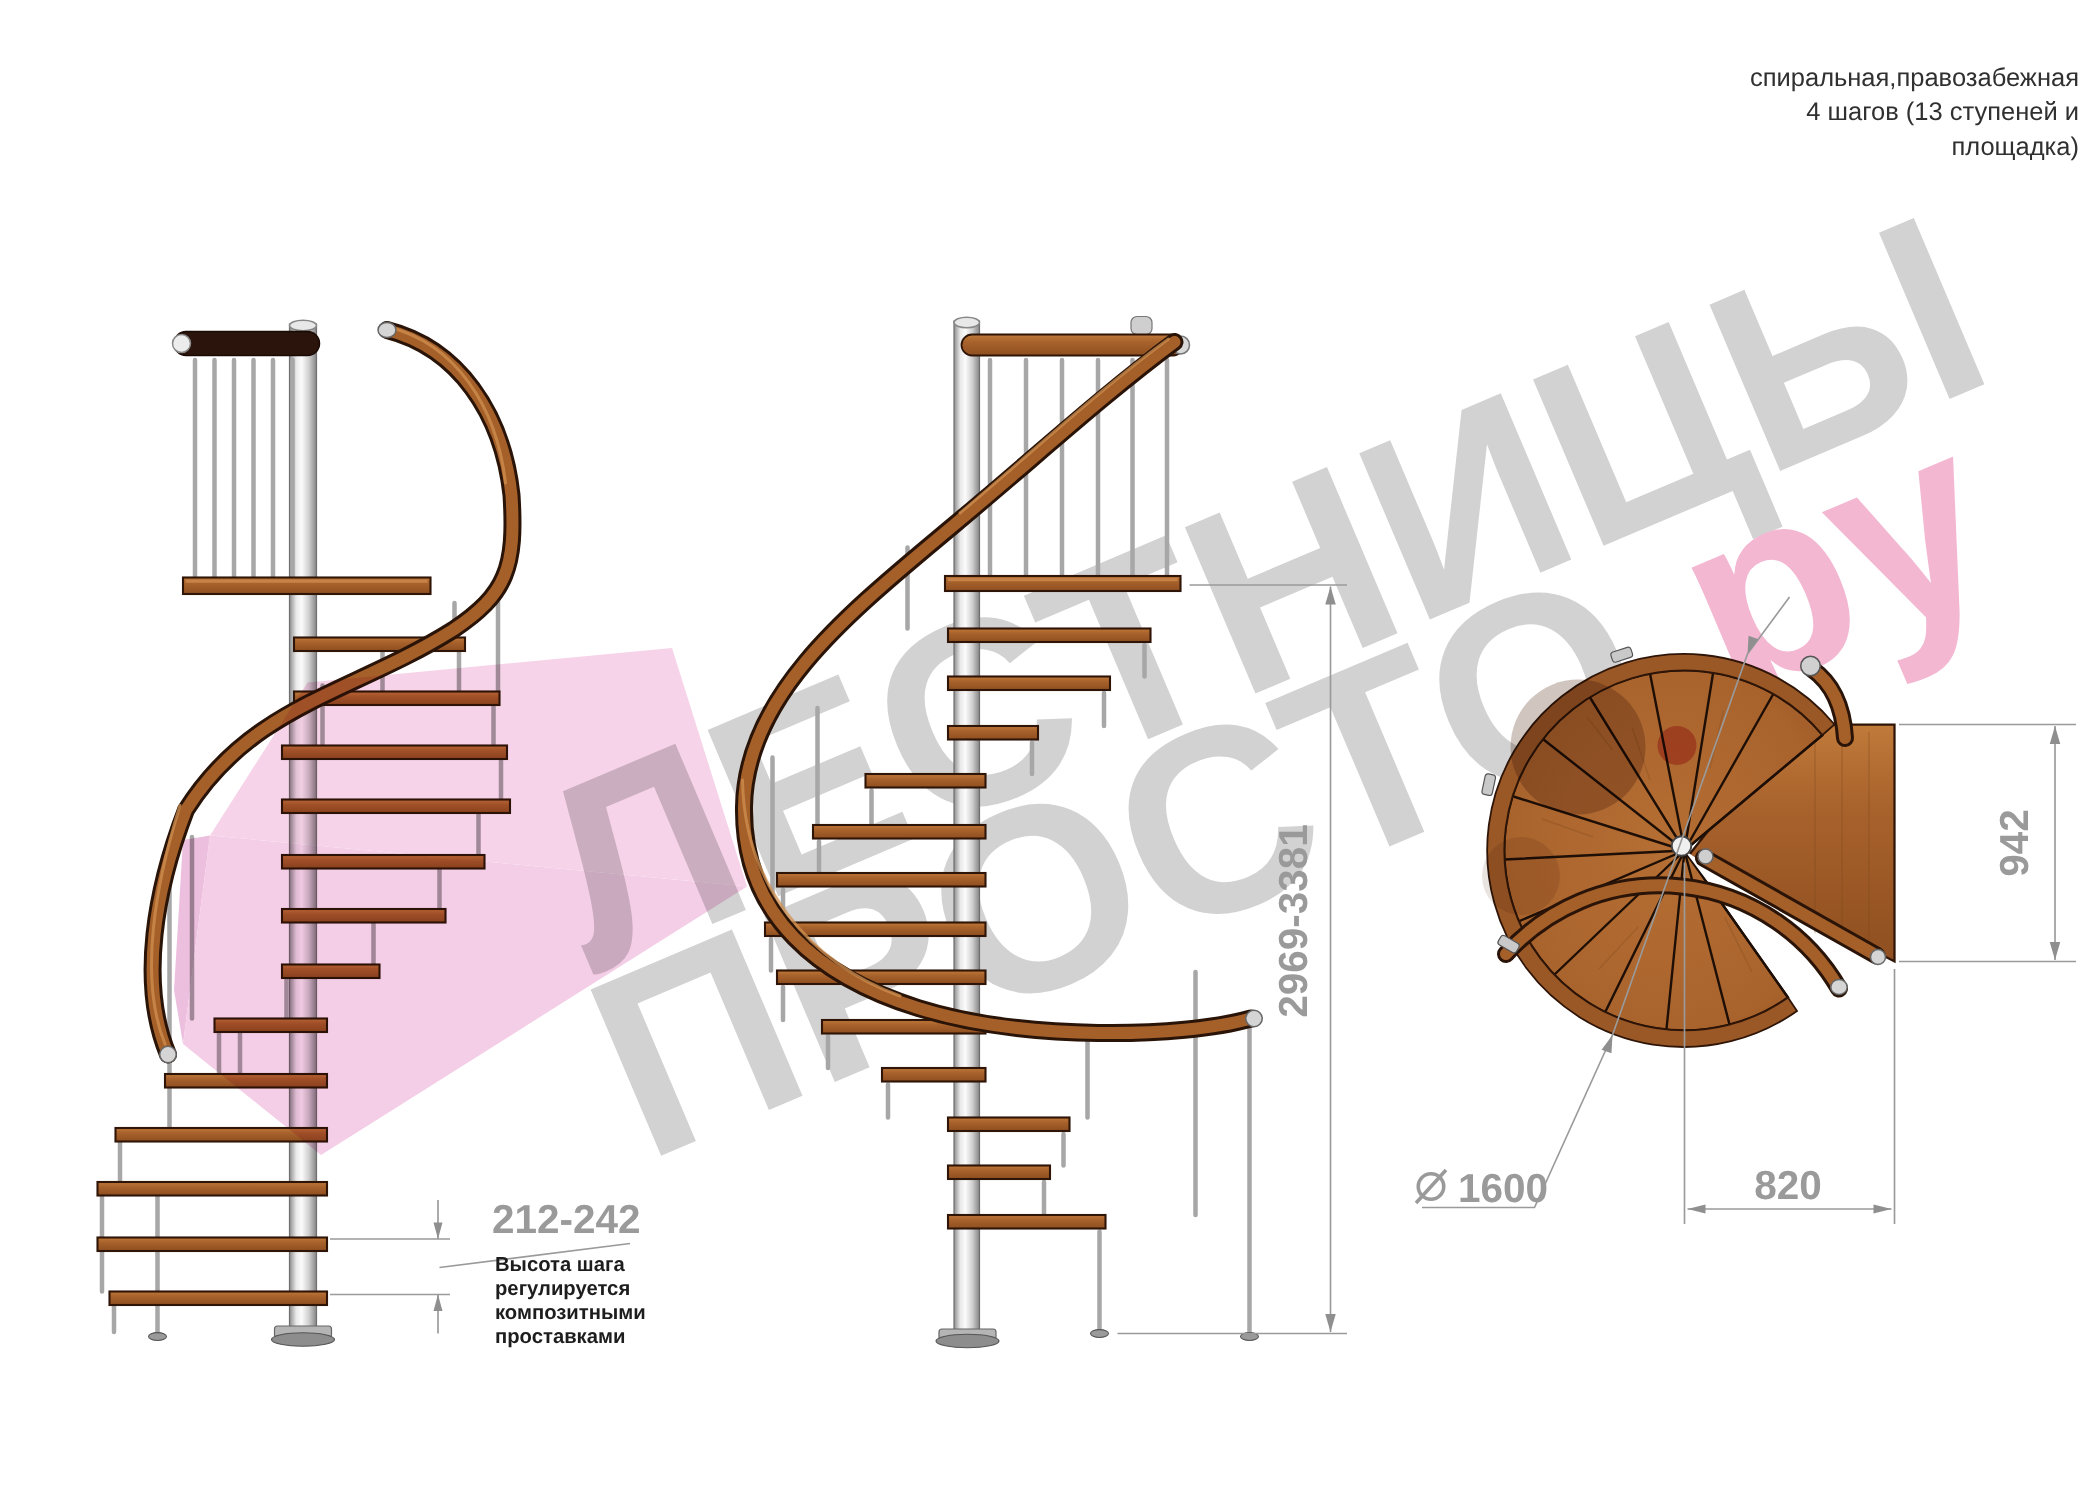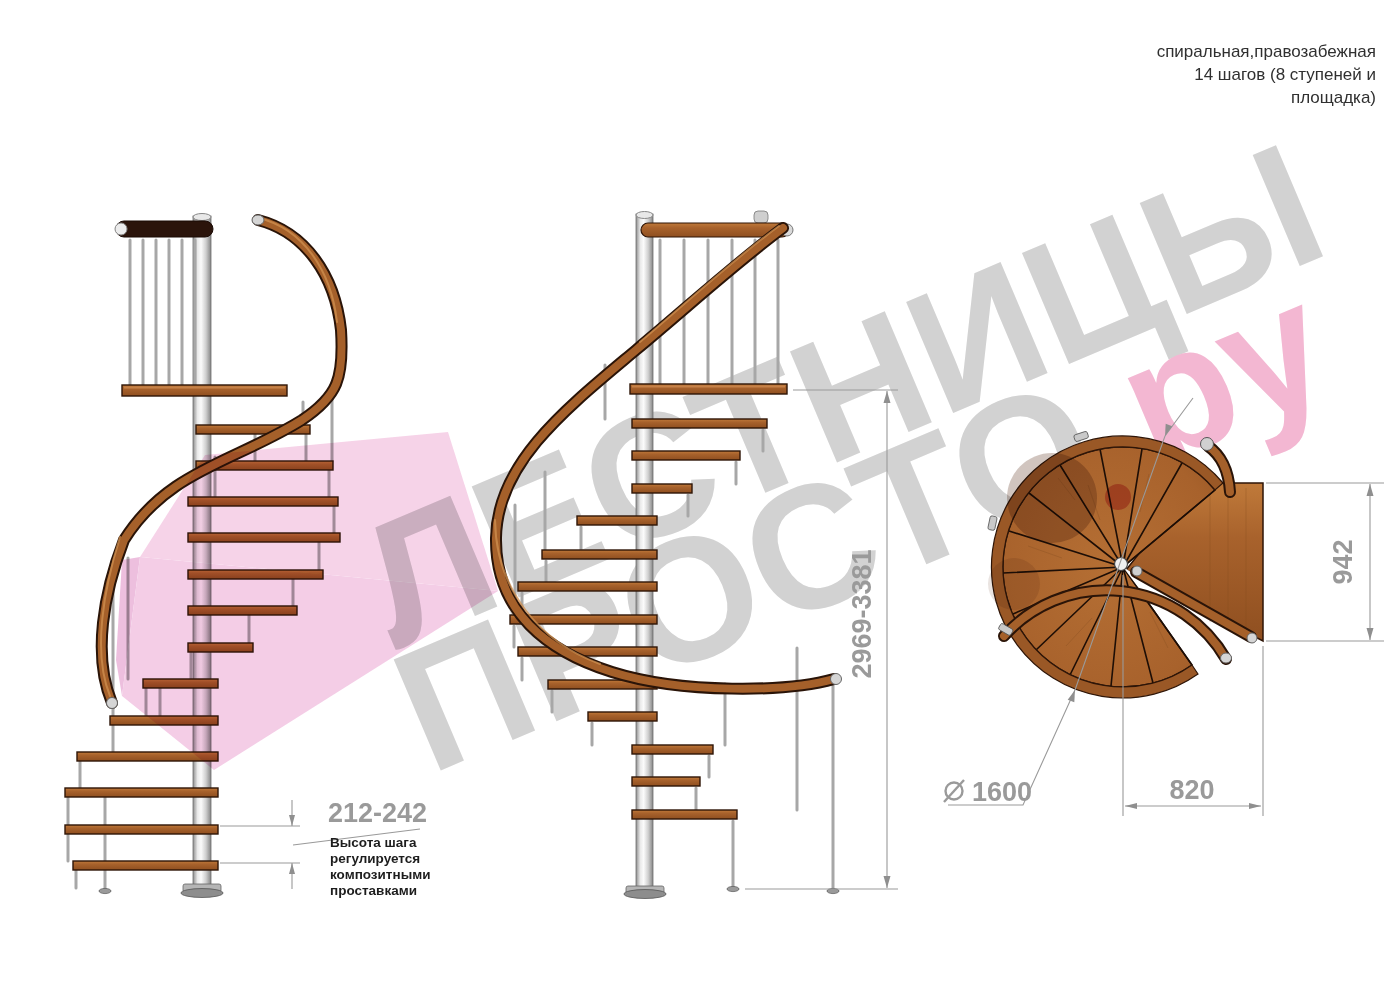--- a/index.html
+++ b/index.html
@@ -11,21 +11,21 @@
   .stephl{stroke:#c9854c;stroke-width:2;fill:none;opacity:.9;}
   .baluster{stroke:#a7a7a7;stroke-width:3;fill:none;stroke-linecap:round;}
   .raildark{stroke:#2a1408;stroke-width:12;fill:none;stroke-linecap:round;}
   .railwood{stroke:#a5602a;stroke-width:8;fill:none;stroke-linecap:round;}
   .railhl{stroke:#d09050;stroke-width:2;fill:none;stroke-linecap:round;opacity:.75;}
   .dimline{stroke:#9a9a9a;stroke-width:1.1;fill:none;}
   .dimarrow{fill:#8f8f8f;stroke:none;}
   .dimtext{fill:#9a9a9a;font-weight:bold;font-size:27px;}
   .notetext{fill:#1d1d1d;font-weight:600;font-size:13.5px;}
   .grain{stroke:#7e4a1e;stroke-width:1;opacity:.3;fill:none;}
-  #header{position:absolute;top:40px;right:24px;text-align:right;color:#303030;
+  #header{position:absolute;top:40px;right:14px;text-align:right;color:#303030;
           font-size:17px;line-height:23px;}
 </style>
 </head>
 <body>
 
 <div id="stage">
 
 <svg id="drawing" width="1400" height="1000" viewBox="0 0 1400 1000">
   <defs>
     <linearGradient id="poleG" x1="0" y1="0" x2="1" y2="0">
@@ -214,17 +214,17 @@
     <g stroke="#9a9a9a" stroke-width="2.4" fill="none">
       <circle cx="954" cy="791" r="8.5"></circle>
       <line x1="944" y1="802" x2="964" y2="780"></line>
     </g>
     <text class="dimtext" x="972" y="801">1600</text>
   </g>
 </svg>
 
 <div id="header">
   <div>спиральная,правозабежная</div>
-  <div>14 шагов (8 ступеней и</div>
+  <div>4 шагов (13 ступеней и</div>
   <div>площадка)</div>
 </div>
 
 </div>
 
 </body></html>

